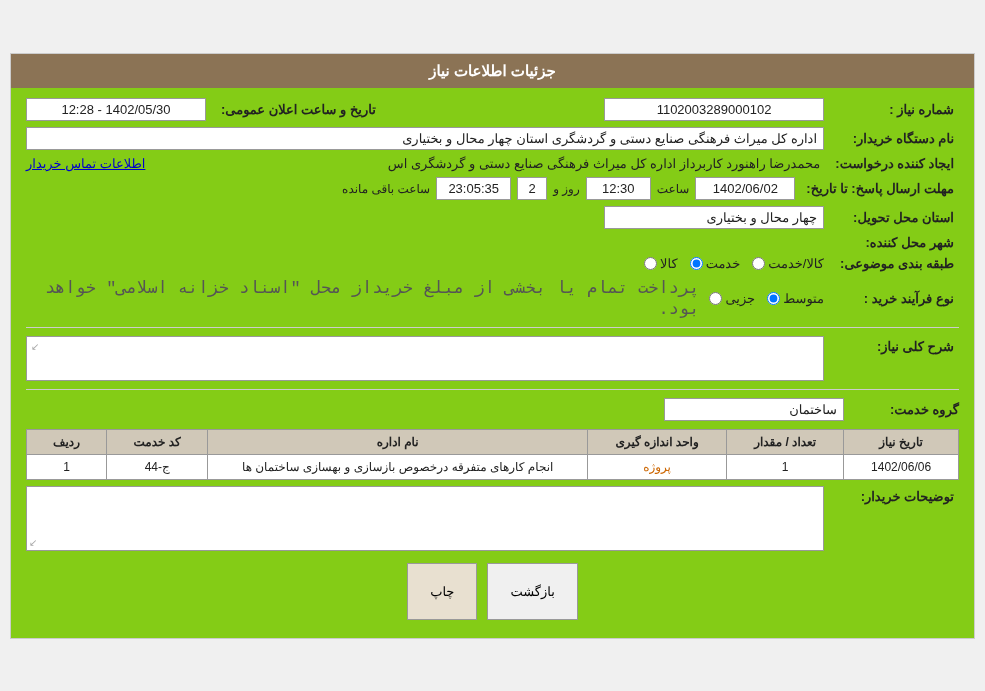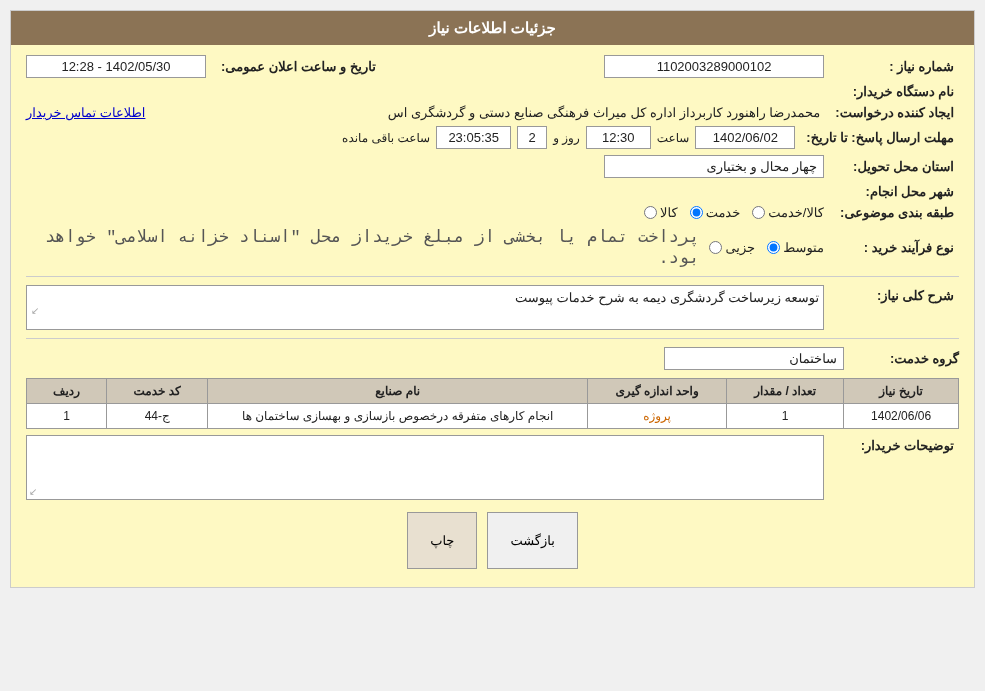--- a/index.html
+++ b/index.html
@@ -10,22 +10,23 @@
       font-size: 13px;
       color: #222;
     }
     .page-wrapper {
       width: 985px;
       min-height: 691px;
       background: #f0f0f0;
       padding: 10px;
     }
     .main-container {
-      background: #fef9c3;
+      background: #84cc16;
       border: 1px solid #ccc;
+      margin-top: 43px;
     }
     .header-bar {
       background: #8B7355;
       color: #fff;
       text-align: center;
       padding: 8px 15px;
       font-size: 15px;
       font-weight: bold;
     }
     .content-area {
@@ -173,20 +174,21 @@
       <div class="info-row" style="gap:10px;">
         <span class="label-cell colon-label">شماره نیاز :</span>
         <span class="input-box" style="min-width:220px; text-align:center;">1102003289000102</span>
         <span style="flex:1;"></span>
         <span class="label-cell colon-label" style="min-width:auto;">تاریخ و ساعت اعلان عمومی:</span>
         <span class="date-input" style="min-width:180px;">1402/05/30 - 12:28</span>
       </div>
 
       <div class="info-row" style="gap:10px;">
         <span class="label-cell colon-label">نام دستگاه خریدار:</span>
+        <span class="input-box-wide">اداره کل میراث فرهنگی  صنایع دستی و گردشگری استان چهار محال و بختیاری</span>
       </div>
 
       <div class="info-row" style="gap:10px;">
         <span class="label-cell colon-label">ایجاد کننده درخواست:</span>
         <span style="flex:1;">محمدرضا راهنورد کاربرداز اداره کل میراث فرهنگی  صنایع دستی و گردشگری اس</span>
         <span class="link-blue" style="white-space:nowrap;">اطلاعات تماس خریدار</span>
       </div>
 
       <div class="info-row" style="gap:6px; flex-wrap:wrap;">
         <span class="label-cell colon-label">مهلت ارسال پاسخ: تا تاریخ:</span>
@@ -198,21 +200,21 @@
         <span class="date-input" style="min-width:75px;">23:05:35</span>
         <span class="small-label">ساعت باقی مانده</span>
       </div>
 
       <div class="info-row" style="gap:10px;">
         <span class="label-cell colon-label">استان محل تحویل:</span>
         <span class="input-box" style="min-width:220px;">چهار محال و بختیاری</span>
       </div>
 
       <div class="info-row" style="gap:10px;">
-        <span class="label-cell colon-label">شهر محل انجام:</span>
+        <span class="label-cell colon-label">شهر محل کننده:</span>
       </div>
 
       <div class="info-row" style="gap:10px;">
         <span class="label-cell colon-label">طبقه بندی موضوعی:</span>
         <div class="radio-group">
           <div class="radio-item">
             <span>کالا/خدمت</span>
             <input type="radio" name="classification" style="">
           </div>
           <div class="radio-item">
@@ -239,40 +241,39 @@
           </div>
         </div>
         <span class="note-text" style="flex:1; font-size:17px; color:#555;font-family:Liberation Mono, monospace;">پرداخت تمام یا بخشی از مبلغ خریداز محل "اسناد خزانه اسلامی" خواهد بود.</span>
       </div>
 
       <hr class="separator">
 
       <div class="info-row" style="gap:10px; align-items:flex-start;">
         <span class="label-cell colon-label" style="padding-top:3px;">شرح کلی نیاز:</span>
         <div style="flex:1; border:1px solid #999; padding:4px; min-height:45px; text-align:right; background:#fff;">
-          <span>توسعه زیرساخت گردشگری دیمه به شرح خدمات پیوست</span>
           <div style="text-align:left; color:#aaa; font-size:10px;">↙</div>
         </div>
       </div>
 
       <hr class="separator">
 
 
       <div class="group-row" style="gap:10px; margin-bottom:8px;">
         <span class="group-label colon-label">گروه خدمت:</span>
         <span class="input-box" style="min-width:180px;">ساختمان</span>
       </div>
 
       <table class="services-table">
         <thead>
           <tr>
             <th>تاریخ نیاز</th>
             <th>تعداد / مقدار</th>
             <th>واحد اندازه گیری</th>
-            <th>نام صنایع</th>
+            <th>نام اداره</th>
             <th>کد خدمت</th>
             <th>ردیف</th>
           </tr>
         </thead>
         <tbody id="services-tbody">
         <tr>
         <td>1402/06/06</td>
         <td>1</td>
         <td><span style="color:#cc6600;">پروژه</span></td>
         <td>انجام کارهای متفرقه درخصوص بازسازی و بهسازی ساختمان ها</td>

